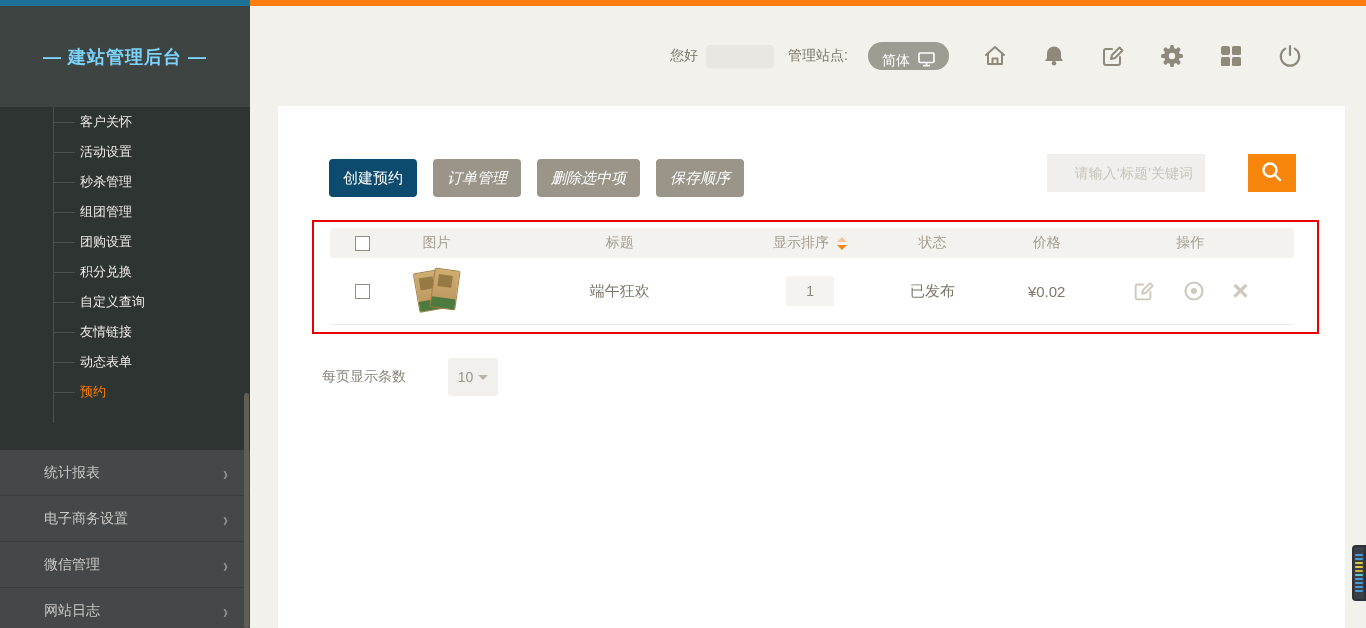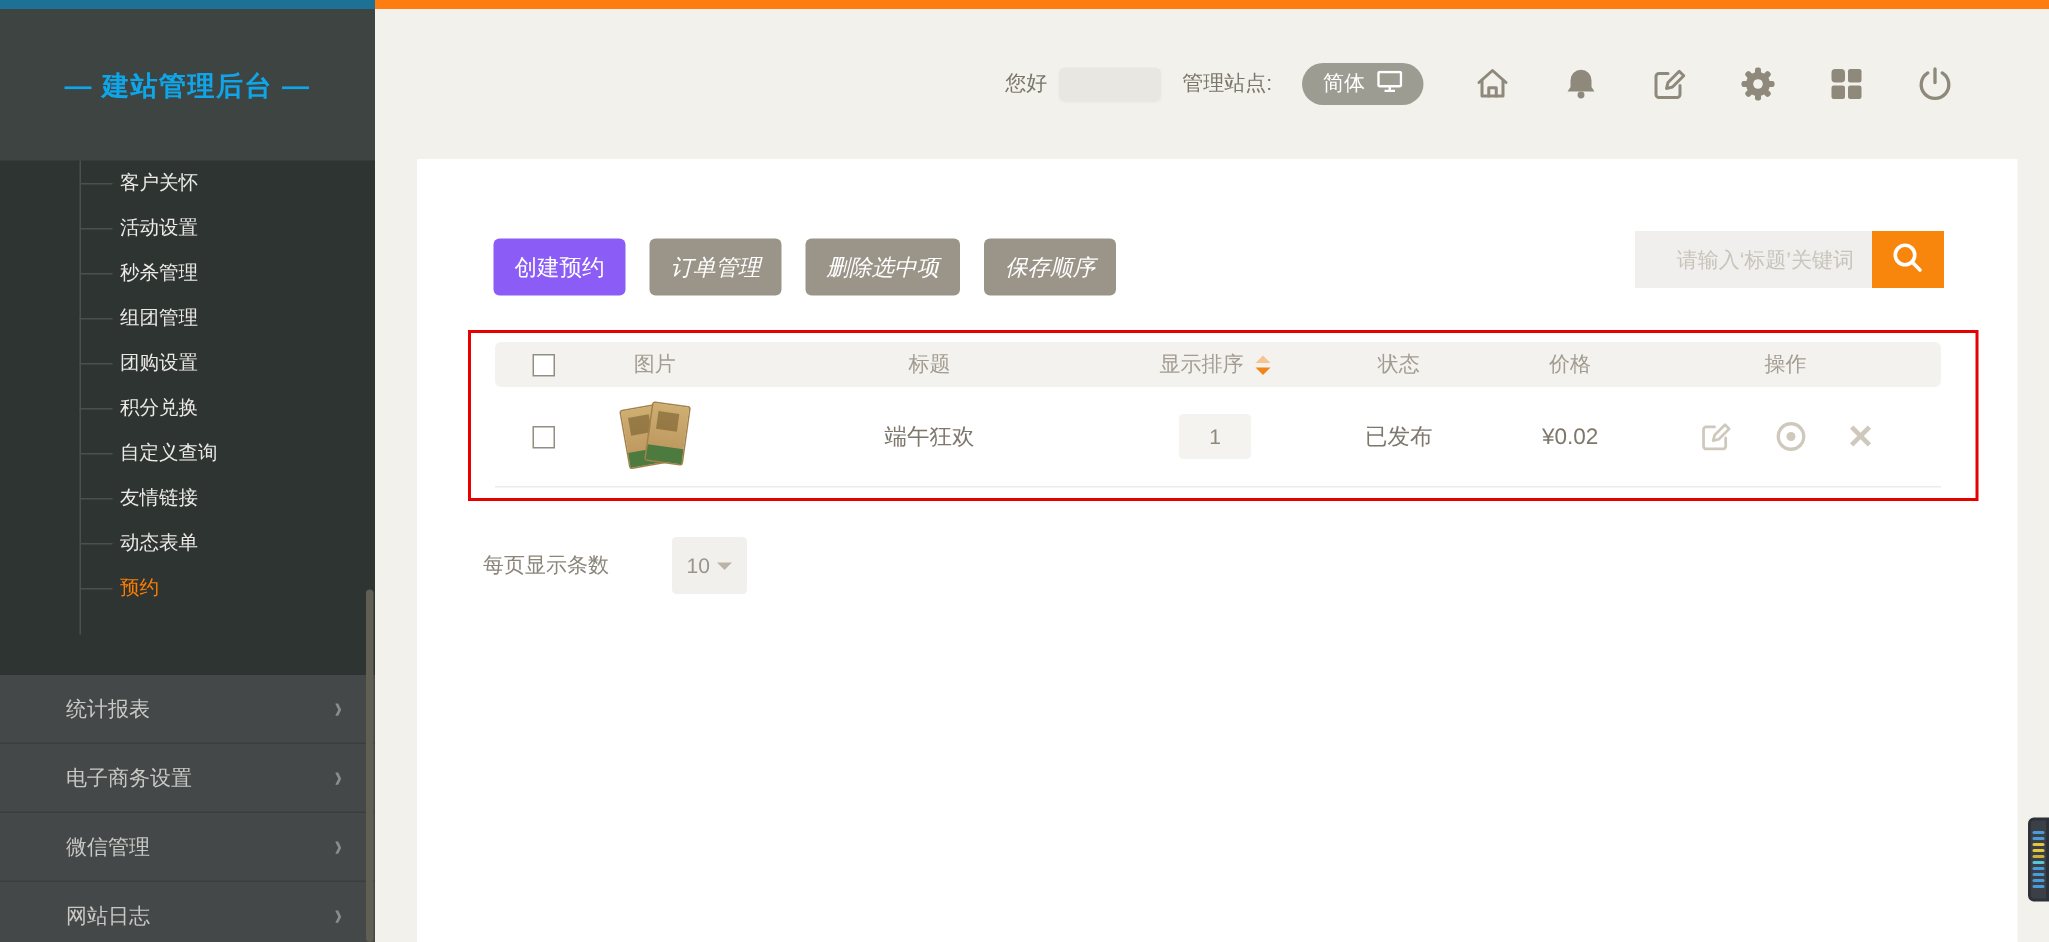--- a/index.html
+++ b/index.html
@@ -7,21 +7,21 @@
     font-family:"Liberation Sans","DejaVu Sans",sans-serif; background:#f2f1ec; }
 
   
   .strip-blue { position:absolute; left:0; top:0; width:250px; height:6px; background:#1d7195; z-index:5;}
   .strip-orange { position:absolute; left:250px; top:0; right:0; height:6px; background:#ff7d0e; z-index:5;}
 
   
   .sidebar { position:absolute; left:0; top:0; width:250px; height:628px; background:#2e3432; }
   .logo-area { position:absolute; left:0; top:6px; width:250px; height:101px; background:#3e4442;
     display:flex; align-items:center; justify-content:center; }
-  .logo { color:#0ea5e9; font-size:18px; font-weight:bold; letter-spacing:1px; white-space:nowrap; }
+  .logo { color:#7dd3fc; font-size:18px; font-weight:bold; letter-spacing:1px; white-space:nowrap; }
   .submenu { position:absolute; left:0; top:107px; width:218px; }
   .tree-line { position:absolute; left:53px; top:107px; height:316px; width:1px; background:#4a504d; }
   .submenu-item { position:relative; height:30px; line-height:30px; padding-left:80px;
     color:#eceae7; font-size:13px; cursor:pointer; white-space:nowrap; }
   .submenu-item .tick { position:absolute; left:53px; top:15px; width:22px; height:1px; background:#4a504d; }
   .submenu-item.active { color:#ff7e00; }
   .sections { position:absolute; left:0; top:450px; width:250px; background:#454849; }
   .section-item { height:46px; display:flex; align-items:center; padding:0 22px 0 44px;
     color:#c8c8c4; font-size:14px; border-bottom:1px solid #3a3e3f; cursor:pointer; }
   .section-item .chev { margin-left:auto; color:#8b8d8b; font-size:15px; font-weight:bold;
@@ -30,34 +30,34 @@
     background:#615e54; border-radius:3px; }
 
   
   .main { position:absolute; left:250px; top:6px; right:0; bottom:0; background:#f2f1ec; }
   .topbar { position:absolute; left:0; top:0; right:0; height:100px;
     display:flex; align-items:center; justify-content:flex-end; padding-right:63px; }
   .topbar .txt { color:#7b766a; font-size:14px; }
   .redacted-name { width:68px; height:22px; background:#e9e7e1; border-radius:4px;
     margin:0 14px 0 8px; box-shadow:0 1px 2px rgba(0,0,0,0.05); }
   .lang-pill { margin-left:20px; margin-right:33px; height:28px; padding:0 14px;
-    background:#9c9c92; border-radius:14px; display:flex; align-items:center; gap:8px;
+    background:#9c9c92; border-radius:14px; display:flex; align-items:flex-end; gap:8px;
     color:#ffffff; font-size:14px; cursor:pointer; }
   .tb-icons { display:flex; align-items:center; gap:33px; }
   .tb-icon { width:26px; height:26px; display:flex; align-items:center; justify-content:center; cursor:pointer; }
 
   
   .panel { position:absolute; left:28px; top:100px; width:1067px; bottom:-10px; background:#ffffff; }
 
   .toolbar { position:absolute; left:51px; top:53px; right:49px; height:38px; display:flex; align-items:center; }
   .btn { height:38px; padding:0 14px; border:none; border-radius:4px; color:#fff;
     font-size:15px; font-family:inherit; cursor:pointer; margin-right:16px; white-space:nowrap; }
-  .btn.primary { background:#8b5cf6; }
+  .btn.primary { background:#0c4a6e; }
   .btn.secondary { background:#9b9589;font-style:italic; }
-  .search-wrap { margin-left:auto; display:flex; height:48px; }
+  .search-wrap { margin-left:auto; display:flex; height:48px;gap:43px; }
   .search-input { width:158px; height:38px; background:#f0efed; border:none; outline:none;
     padding:0 12px; font-size:14px; color:#7e776c; font-family:inherit; text-align:right; }
   .search-input::placeholder { color:#c9c4ba; }
   .search-btn { width:48px; height:38px; background:#f8860d; border:none; cursor:pointer;
     display:flex; align-items:center; justify-content:center; }
 
   
   .red-box { position:absolute; left:34px; top:114px; width:1007px; height:114px;
     border:2px solid #e60000; }
   .tbl { position:absolute; left:52px; top:122px; width:964px; }

